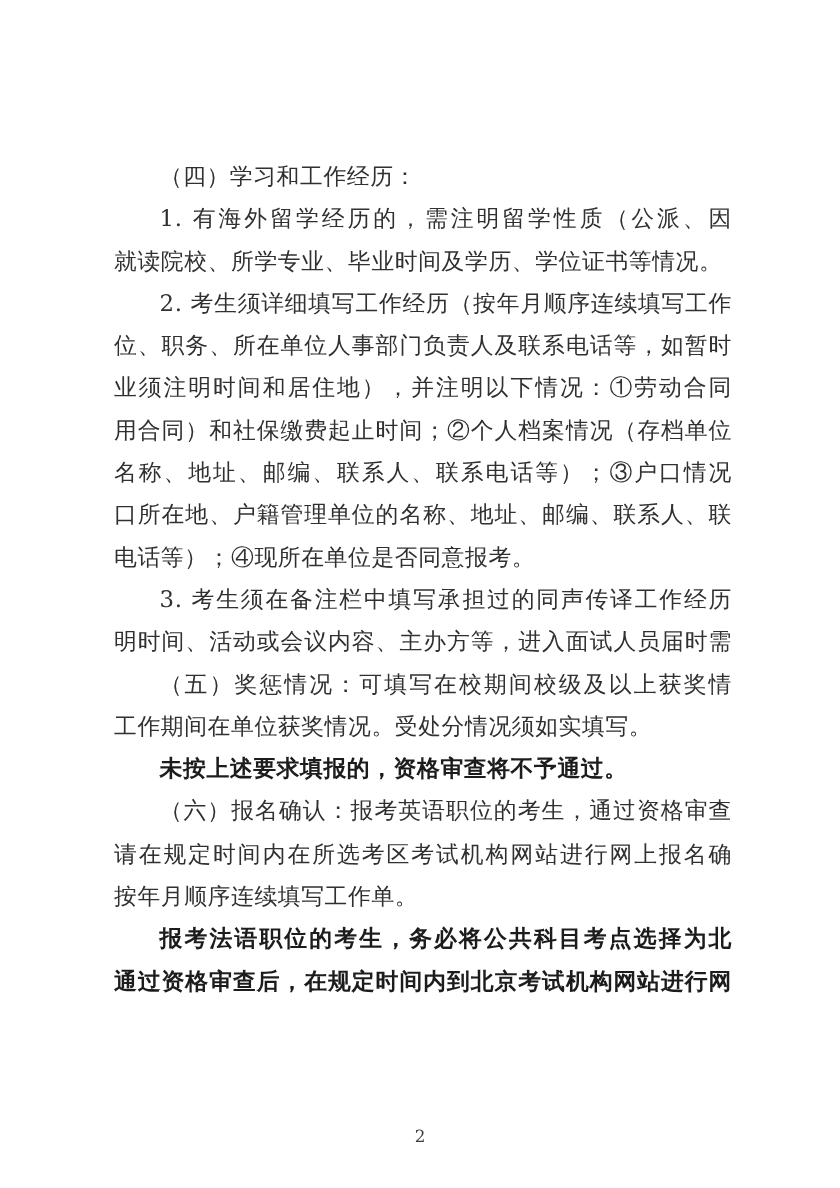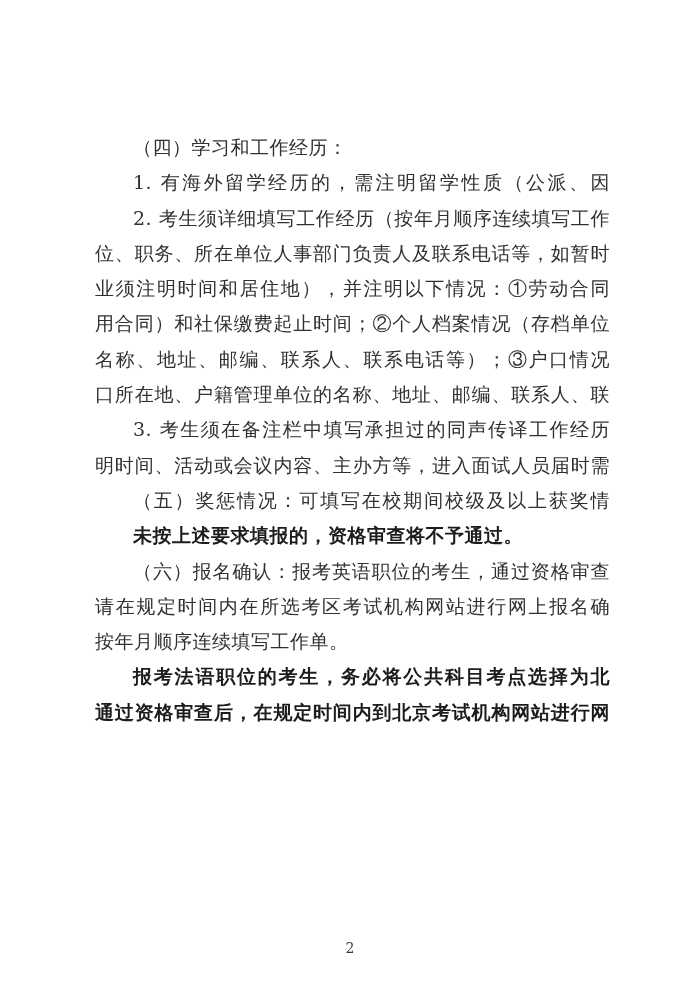--- a/index.html
+++ b/index.html
@@ -52,35 +52,38 @@
 </head>
 <body>
 
 <div class="page">
   <div class="doc">
       <div class="para">
         <div class="line first">（四）学习和工作经历：</div>
       </div>
       <div class="para">
         <div class="line first just">1. 有海外留学经历的，需注明留学性质（公派、因私）、</div>
+        <div class="line">就读院校、所学专业、毕业时间及学历、学位证书等情况。</div>
       </div>
       <div class="para">
         <div class="line first just">2. 考生须详细填写工作经历（按年月顺序连续填写工作单</div>
         <div class="line just">位、职务、所在单位人事部门负责人及联系电话等，如暂时待</div>
         <div class="line just">业须注明时间和居住地），并注明以下情况：①劳动合同（聘</div>
         <div class="line just">用合同）和社保缴费起止时间；②个人档案情况（存档单位的</div>
         <div class="line just">名称、地址、邮编、联系人、联系电话等）；③户口情况（户</div>
         <div class="line just">口所在地、户籍管理单位的名称、地址、邮编、联系人、联系</div>
+        <div class="line">电话等）；④现所在单位是否同意报考。</div>
       </div>
       <div class="para">
         <div class="line first just">3. 考生须在备注栏中填写承担过的同声传译工作经历（注</div>
         <div class="line just">明时间、活动或会议内容、主办方等，进入面试人员届时需提</div>
       </div>
       <div class="para">
         <div class="line first just">（五）奖惩情况：可填写在校期间校级及以上获奖情况，</div>
+        <div class="line">工作期间在单位获奖情况。受处分情况须如实填写。</div>
       </div>
       <div class="para bold">
         <div class="line first">未按上述要求填报的，资格审查将不予通过。</div>
       </div>
       <div class="para">
         <div class="line first just">（六）报名确认：报考英语职位的考生，通过资格审查后，</div>
         <div class="line just">请在规定时间内在所选考区考试机构网站进行网上报名确认、</div>
         <div class="line">按年月顺序连续填写工作单。</div>
       </div>
       <div class="para bold">

